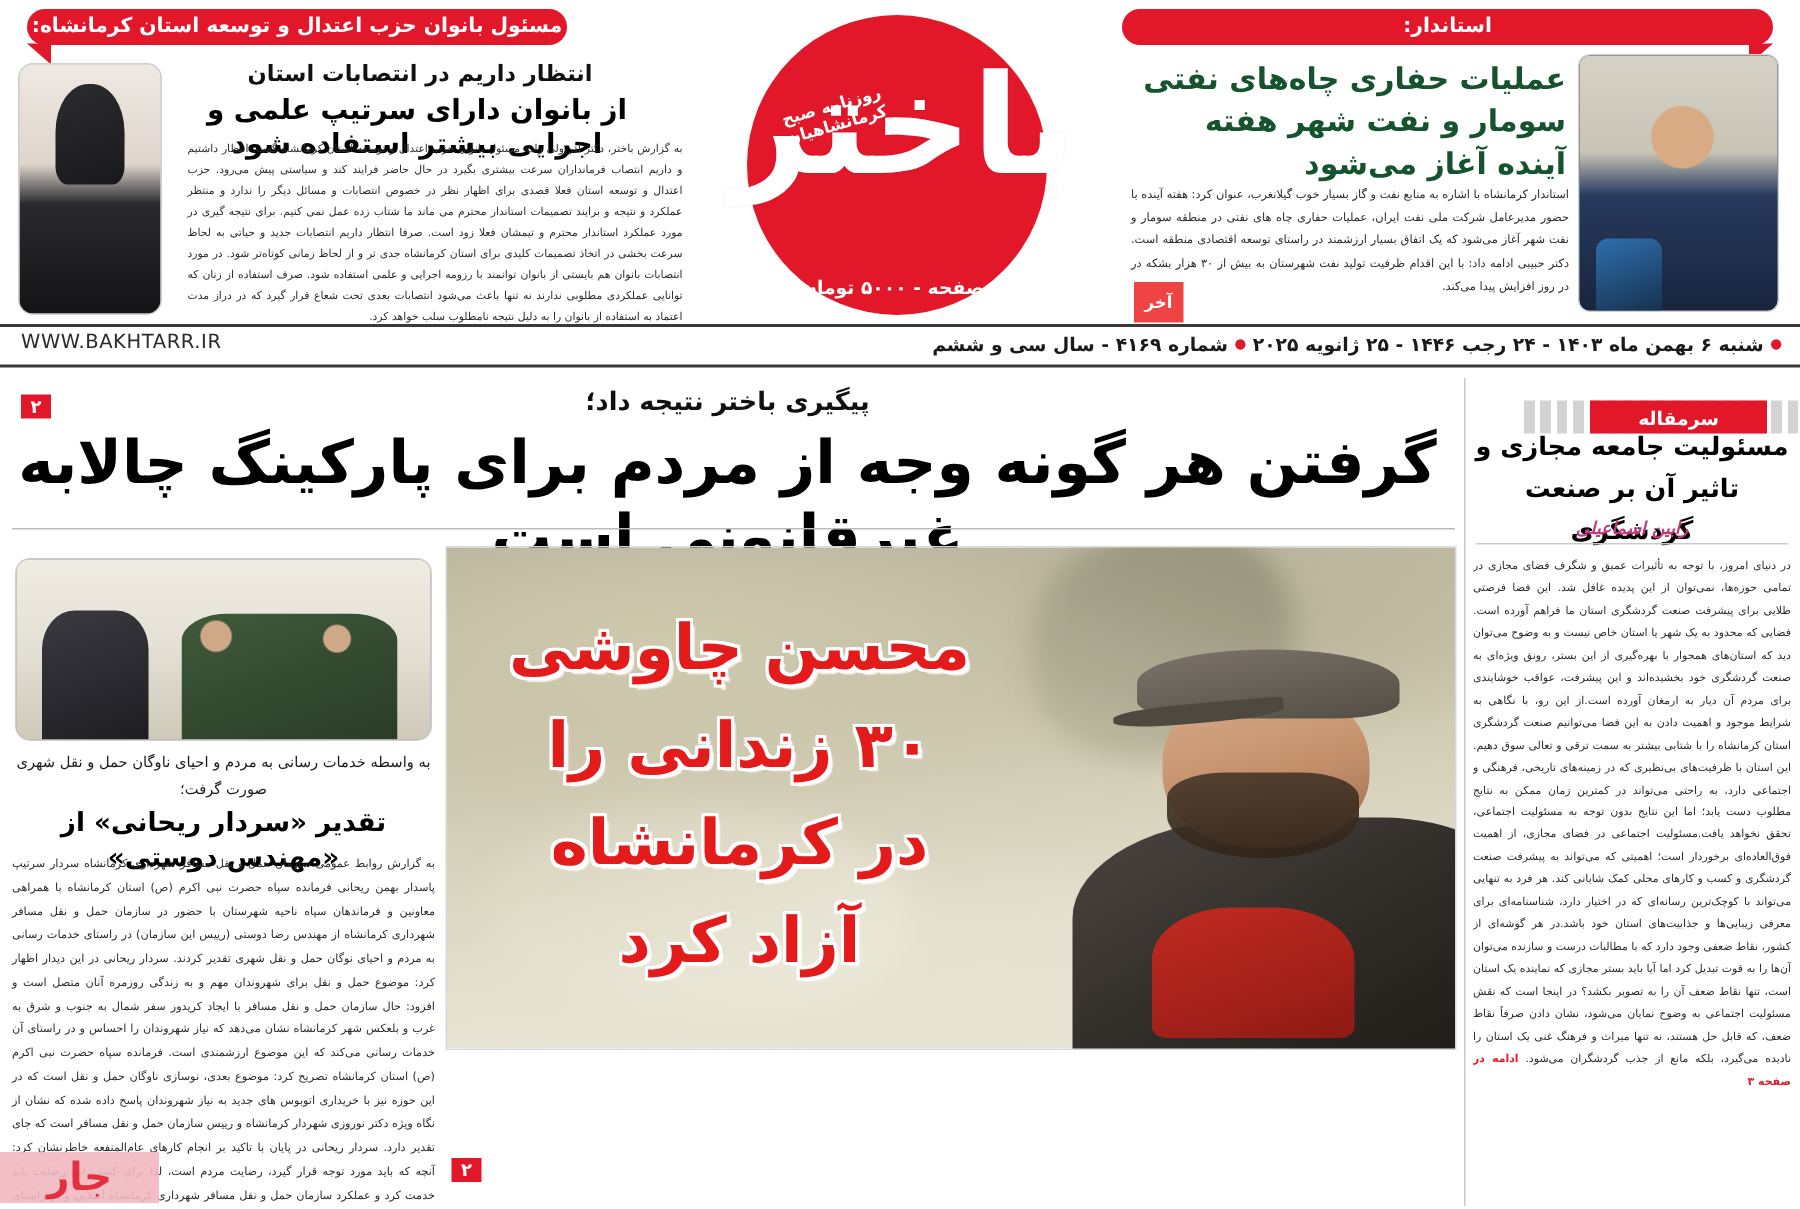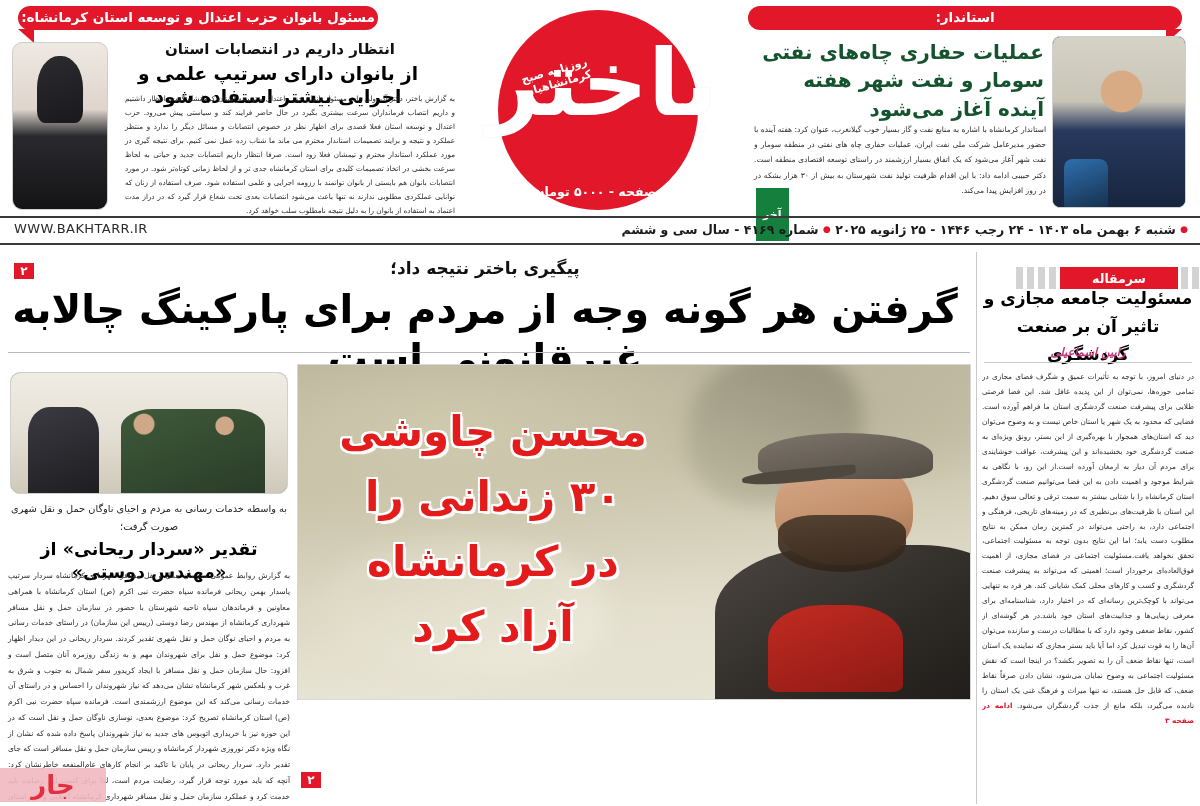--- a/index.html
+++ b/index.html
@@ -177,25 +177,25 @@
     width: 292px;
     font-size: 7.6px;
     line-height: 2.0;
     color: #2b2b2b;
     text-align: justify;
     direction: rtl;
   }
   .akhar-badge {
     position: absolute;
     left: 756px; top: 188px;
-    background: #15803d;
+    background: #ef4444;
     color: #fff;
     font-size: 11px;
     font-weight: bold;
-    padding: 20px 7px;
+    padding: 7px 7px;
     direction: rtl;
   }
 
   
   .rule-top {
     position: absolute;
     left: 0; top: 216px;
     width: 1200px; height: 2px;
     background: #3a3a3a;
   }

